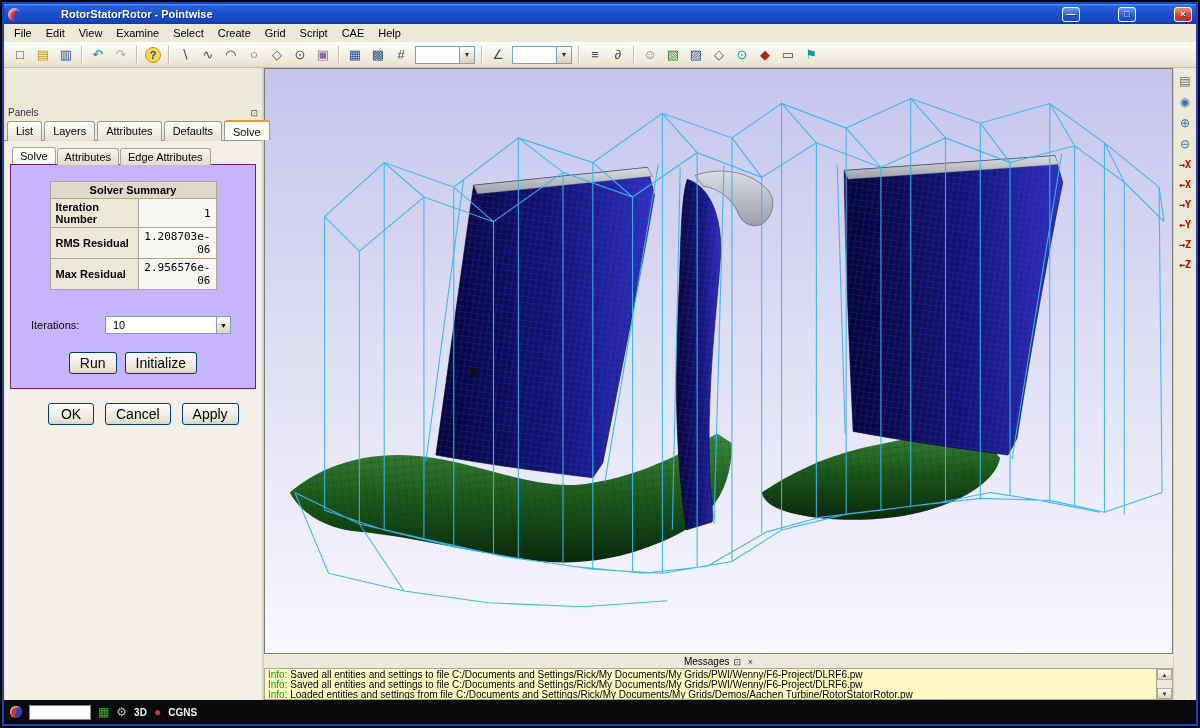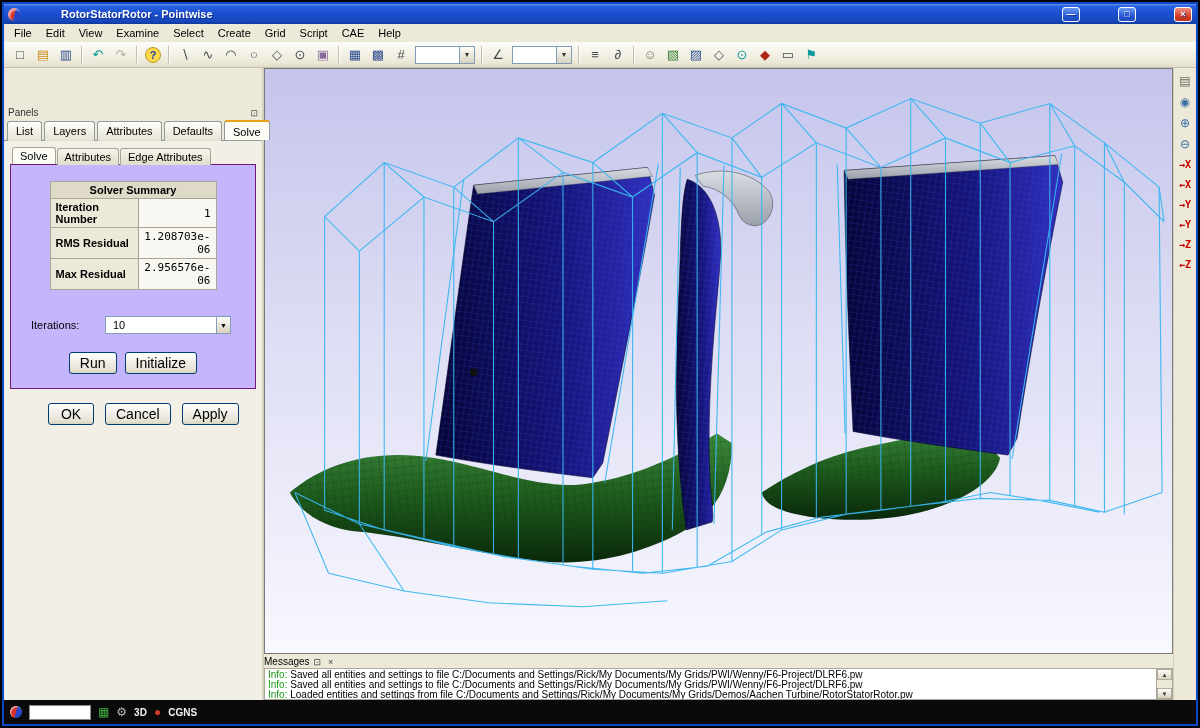--- a/index.html
+++ b/index.html
@@ -76,23 +76,23 @@
     background:linear-gradient(180deg,#ffffff,#f1efe7 45%,#e6e1d2 85%,#d8d2bf); }
   .okrow { display:flex; gap:11px; margin:14px 0 0 38px; }
 
   
   .center { flex:1; display:flex; flex-direction:column; min-width:0; }
   .viewport { flex:1; position:relative; border:1px solid #7a7a7a; background:#dcdcf4; min-height:0; }
   .viewport svg { width:100%; height:100%; display:block; }
 
   
   .messages { height:46px; flex:0 0 46px; display:flex; flex-direction:column; background:#ece9d8; }
-  .msg-header { height:14px; display:flex; justify-content:flex-start; align-items:center; padding:0 0; font-size:10px; }
+  .msg-header { height:14px; display:flex; justify-content:center; align-items:center; padding:0 18px; font-size:10px; }
   .msg-header .hicons span { margin-left:4px; font-size:9px; color:#444; }
-  .msg-log { flex:1; background:#ffffff; border:1px solid #aca899; position:relative; overflow:hidden; padding:1px 18px 16px 3px; }
+  .msg-log { flex:1; background:#fef9c3; border:1px solid #aca899; position:relative; overflow:hidden; padding:1px 18px 16px 3px; }
   .logline { font-size:10px; line-height:10px; white-space:nowrap; }
   .lvl { color:#189818; }
   .msg-scroll { position:absolute; right:0; top:0; bottom:0; width:16px; background:#ece9d8; border-left:1px solid #aca899;
     display:flex; flex-direction:column; justify-content:space-between; }
   .sarrow { height:11px; font-size:6px; display:flex; align-items:center; justify-content:center;
     background:linear-gradient(180deg,#fdfdfa,#d8d2bf); border:1px solid #b0ac9c; color:#333; }
 
   
   .rightstrip { width:23px; flex:0 0 23px; background:#ece9d8; border-left:1px solid #d4d0bc;
     display:flex; flex-direction:column; align-items:center; padding-top:4px; gap:3px; }

